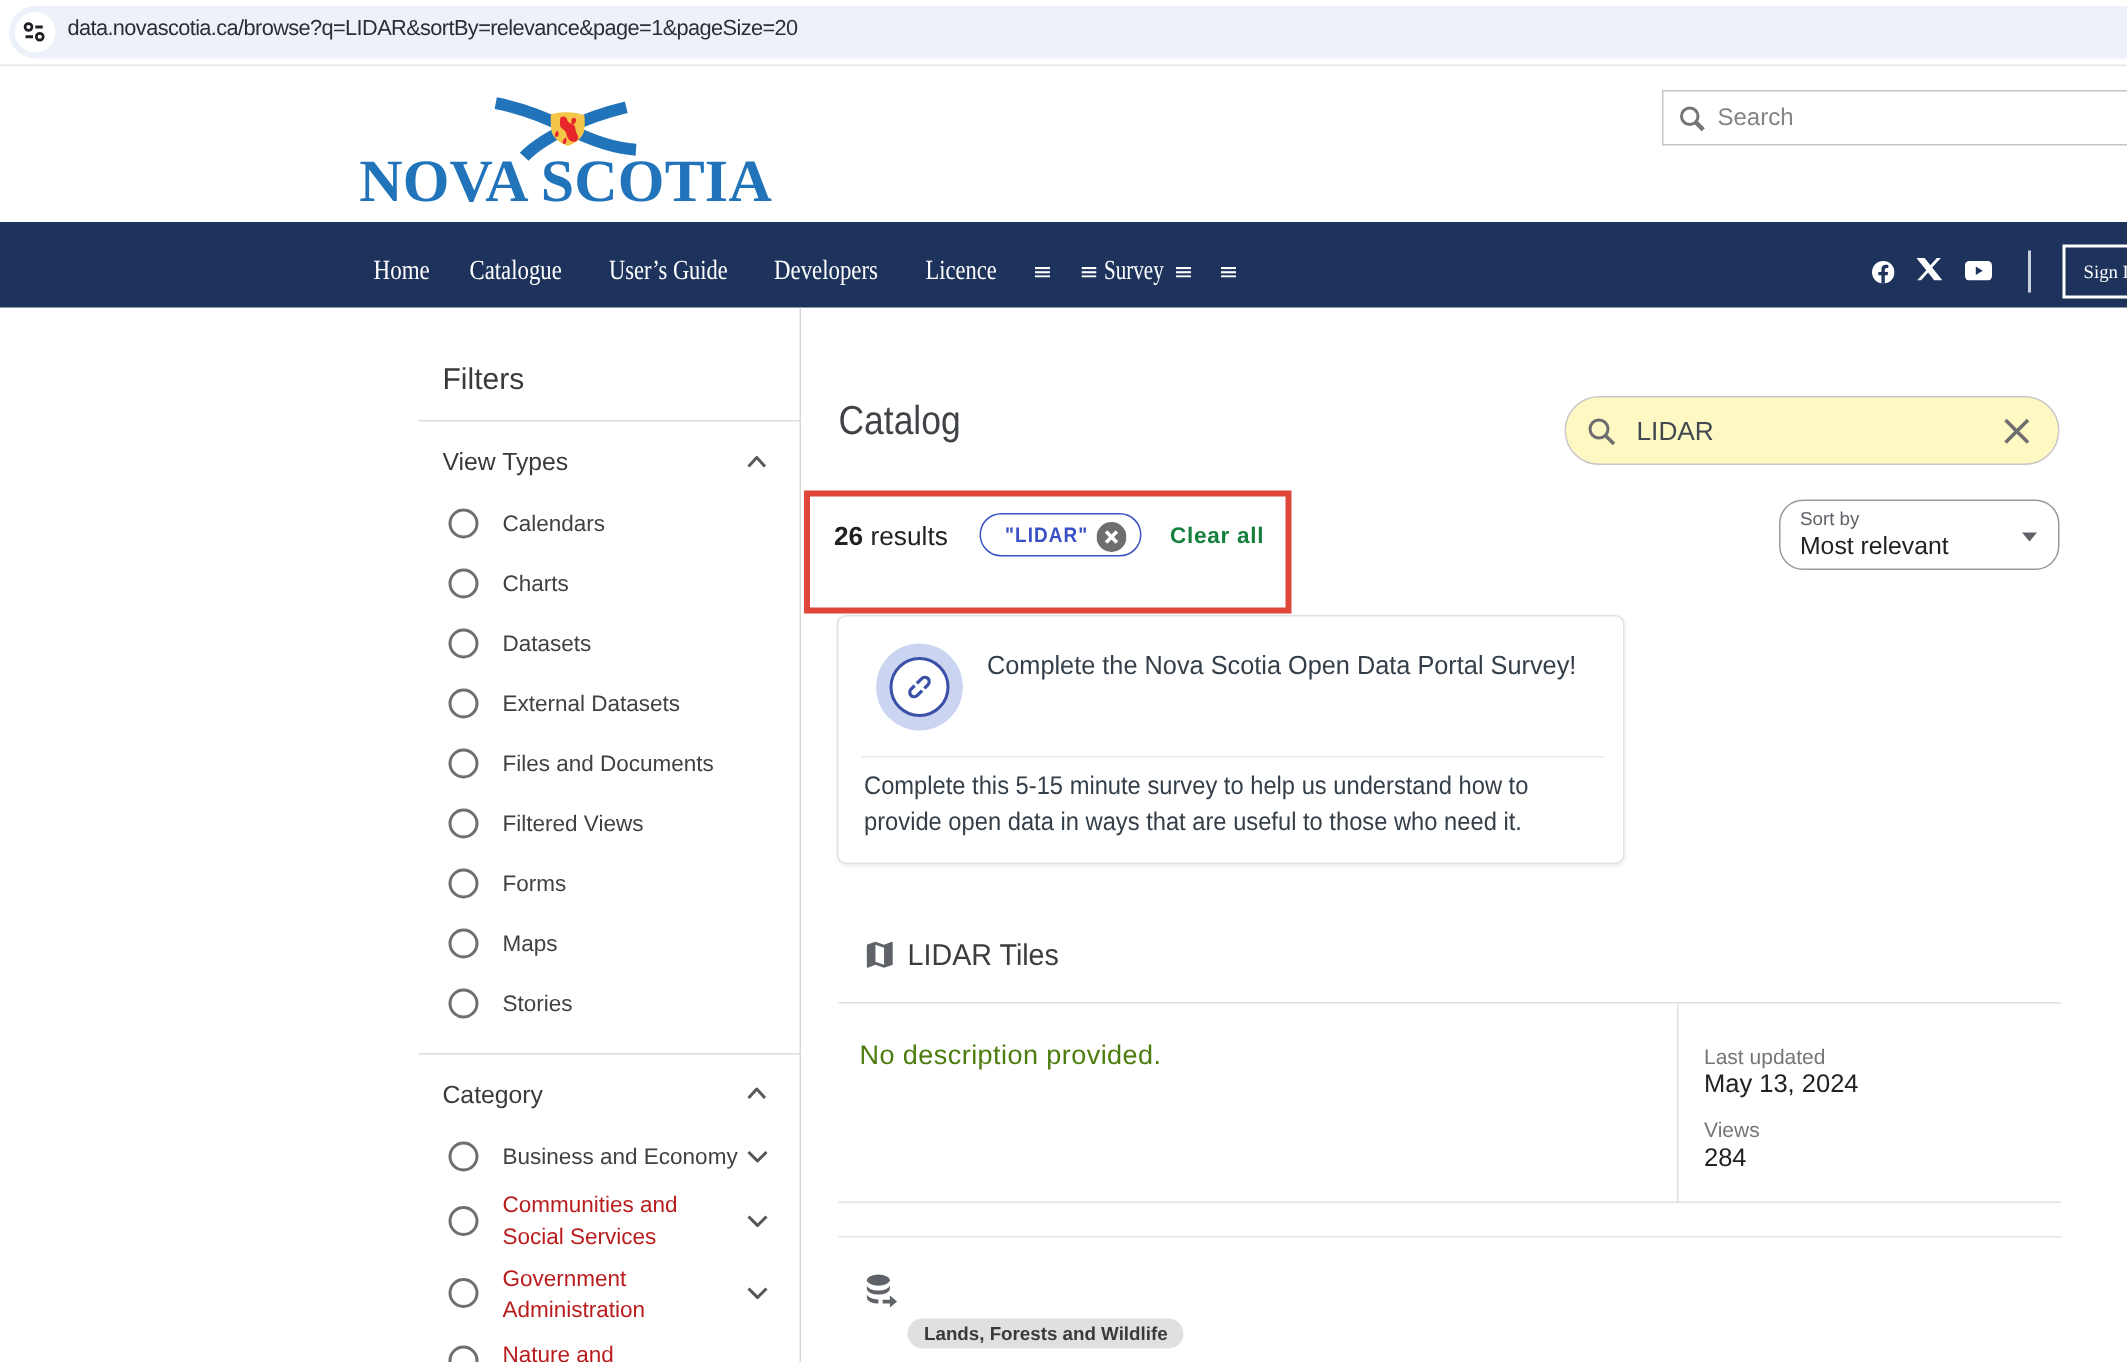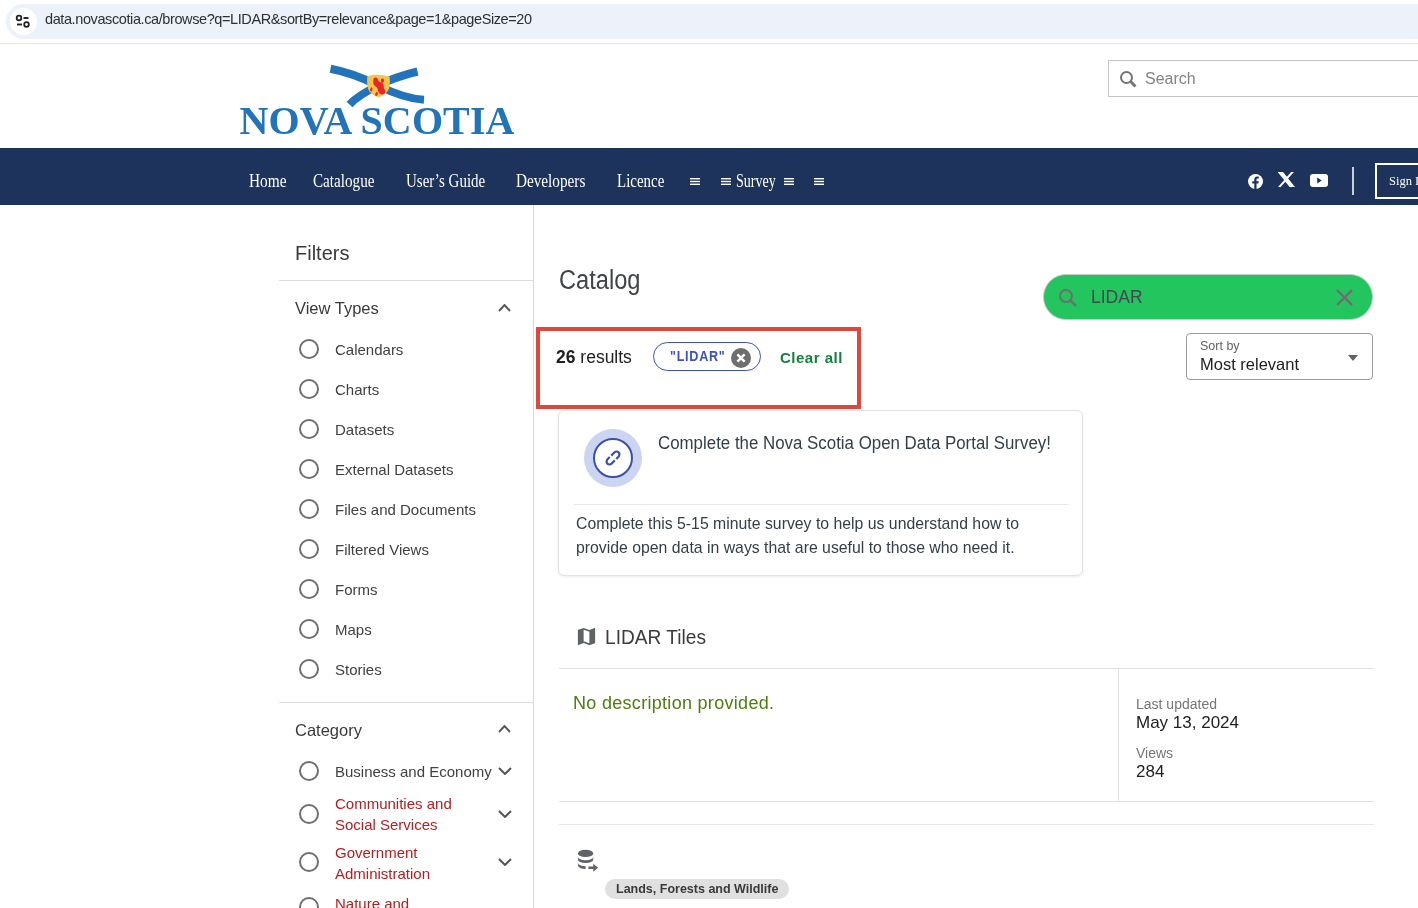--- a/index.html
+++ b/index.html
@@ -28,28 +28,28 @@
   .sdiv { position:absolute; left:279px; width:255px; height:1px; background:#dcdcdc; }
   .filters { left:295px; top:243px; font-size:20px; line-height:20px; color:#3a3a3a; }
   .sechead { position:absolute; left:295px; font-size:16.5px; line-height:17px; color:#3a3a3a; }
   .radio { position:absolute; left:299px; width:20px; height:20px; border:2px solid #6f6f6f; border-radius:50%; background:#fff; }
   .rlabel { position:absolute; left:335px; font-size:15px; line-height:16px; color:#414141; }
   .rlabel2 { position:absolute; left:335px; font-size:15px; color:#b91c1c; line-height:21px; width:158px; }
   .chev { position:absolute; }
 
   
   .catalog { left:559px; top:265px; font-size:27px; line-height:30px; color:#404448; transform:scaleX(0.875); transform-origin:0 50%; }
-  .spill { left:1043px; top:274px; width:330px; height:46px; border:1px solid #c9c9c9; border-radius:23px; background:#22c55e; }
+  .spill { left:1043px; top:264px; width:330px; height:46px; border:1px solid #c9c9c9; border-radius:23px; background:#fef9c3; }
   .spill .q { position:absolute; left:47px; top:0; line-height:45px; font-size:17.5px; color:#41484f; }
   .redbox { left:536px; top:327px; width:325px; height:82px; border:4px solid #e0473b; }
   .results { left:556px; top:348px; font-size:17.5px; line-height:18px; color:#212121; }
   .chip { left:653px; top:342px; width:108px; height:29px; border:1.5px solid #3b50c4; border-radius:15px; background:#fff; }
   .chip .t { position:absolute; left:16px; top:0; line-height:27px; font-size:14px; font-weight:bold; letter-spacing:0.8px; color:#3b50c4; transform:scaleX(0.9); transform-origin:0 50%; }
   .clearall { left:780px; top:350px; font-size:15px; line-height:16px; font-weight:bold; letter-spacing:0.5px; color:#15803d; }
-  .sortbox { left:1186px; top:333px; width:187px; height:47px; border:1px solid #9a9a9a; border-radius:4px; background:#fff; }
+  .sortbox { left:1186px; top:333px; width:187px; height:47px; border:1px solid #9a9a9a; border-radius:16px; background:#fff; }
   .sortbox .l1 { position:absolute; left:13px; top:5px; font-size:12.5px; color:#5f6368; }
   .sortbox .l2 { position:absolute; left:13px; top:21px; font-size:16.5px; color:#202124; }
   .sortbox .tri { position:absolute; left:161px; top:21px; width:0; height:0; border-left:5.5px solid transparent; border-right:5.5px solid transparent; border-top:6.5px solid #5f6368; }
 
   
   .card { left:558px; top:410px; width:525px; height:166px; background:#fff; border:1px solid #e2e2e2; border-radius:6px; box-shadow:0 1px 3px rgba(0,0,0,0.08); }
   .card .circ { position:absolute; left:25px; top:18px; width:58px; height:58px; border-radius:50%; background:#cbd4f1; }
   .card .ring { position:absolute; left:9px; top:9px; width:40px; height:40px; border-radius:50%; background:#fff; border:2.5px solid #3b51a8; }
   .card .title { position:absolute; left:99px; top:23px; font-size:17.5px; line-height:18px; color:#333e48; transform:scaleX(0.964); transform-origin:0 50%; white-space:nowrap; }
   .card .cdiv { position:absolute; left:15px; top:93px; width:495px; height:1px; background:#e8e8e8; }

